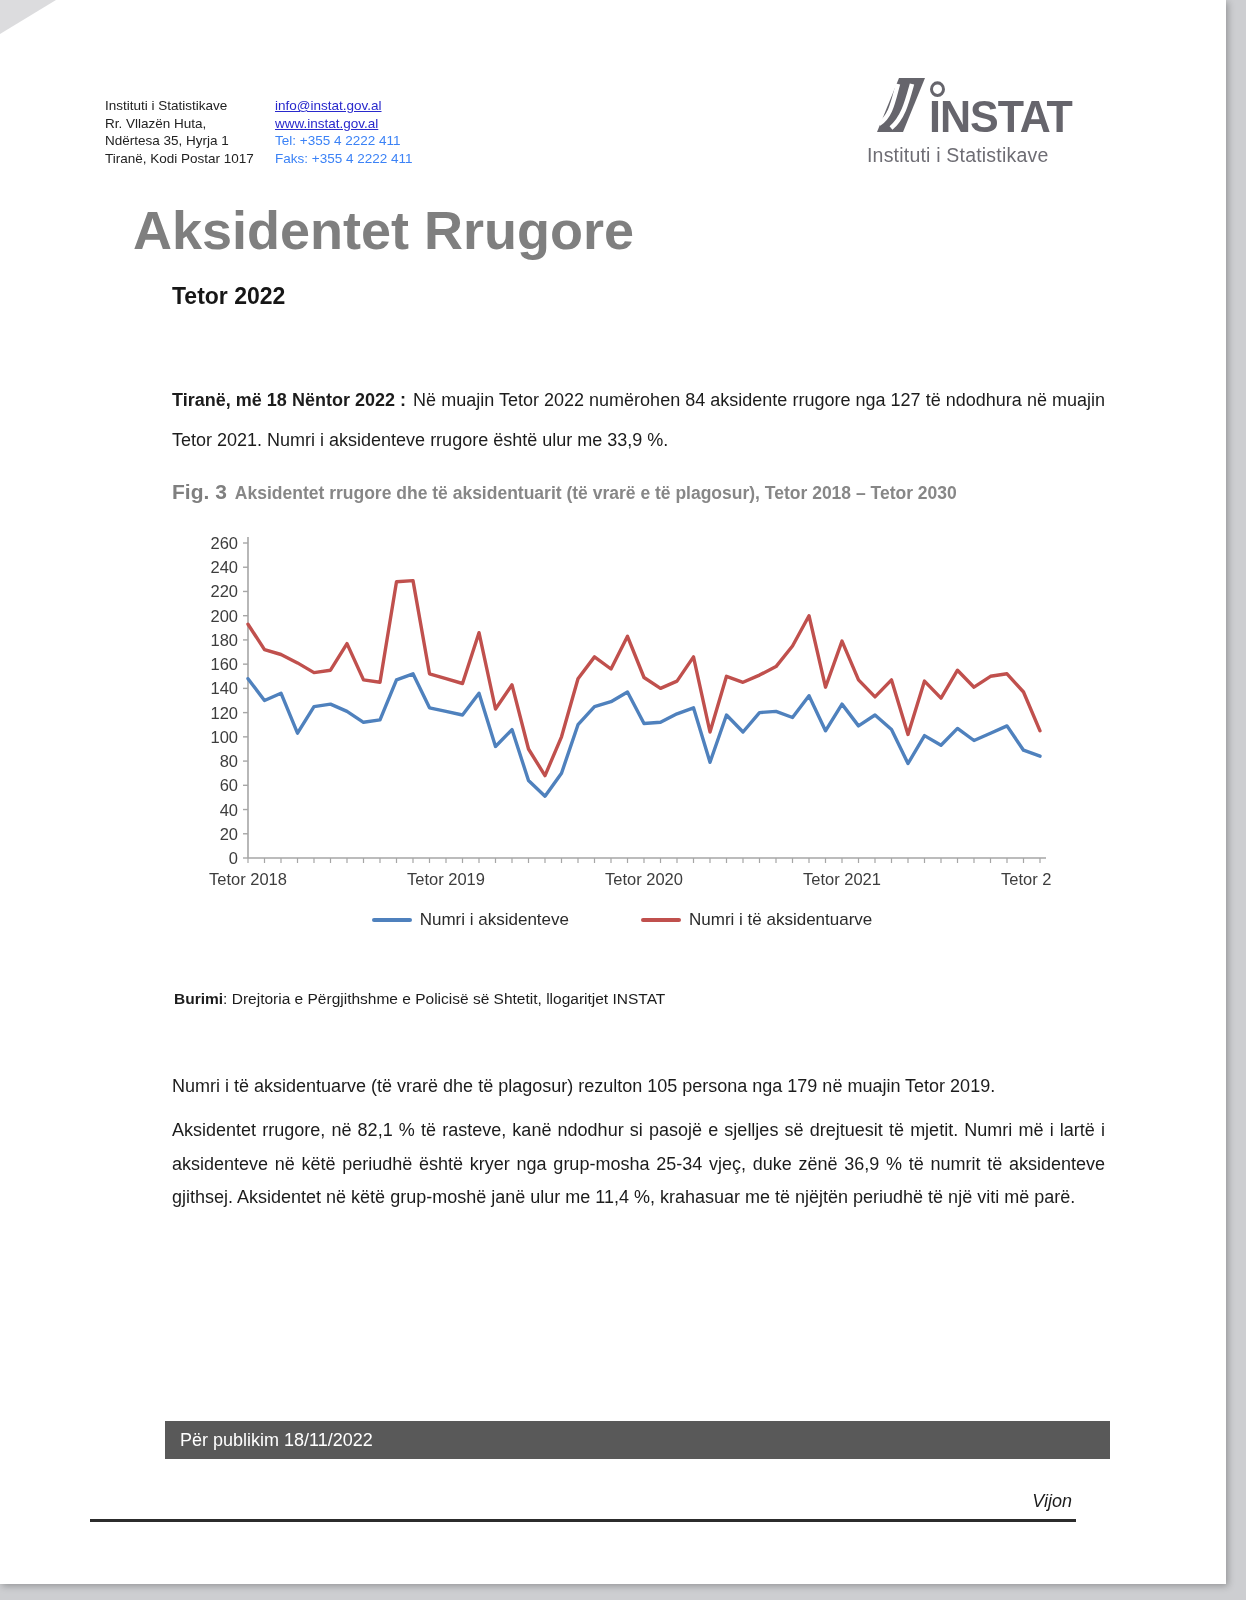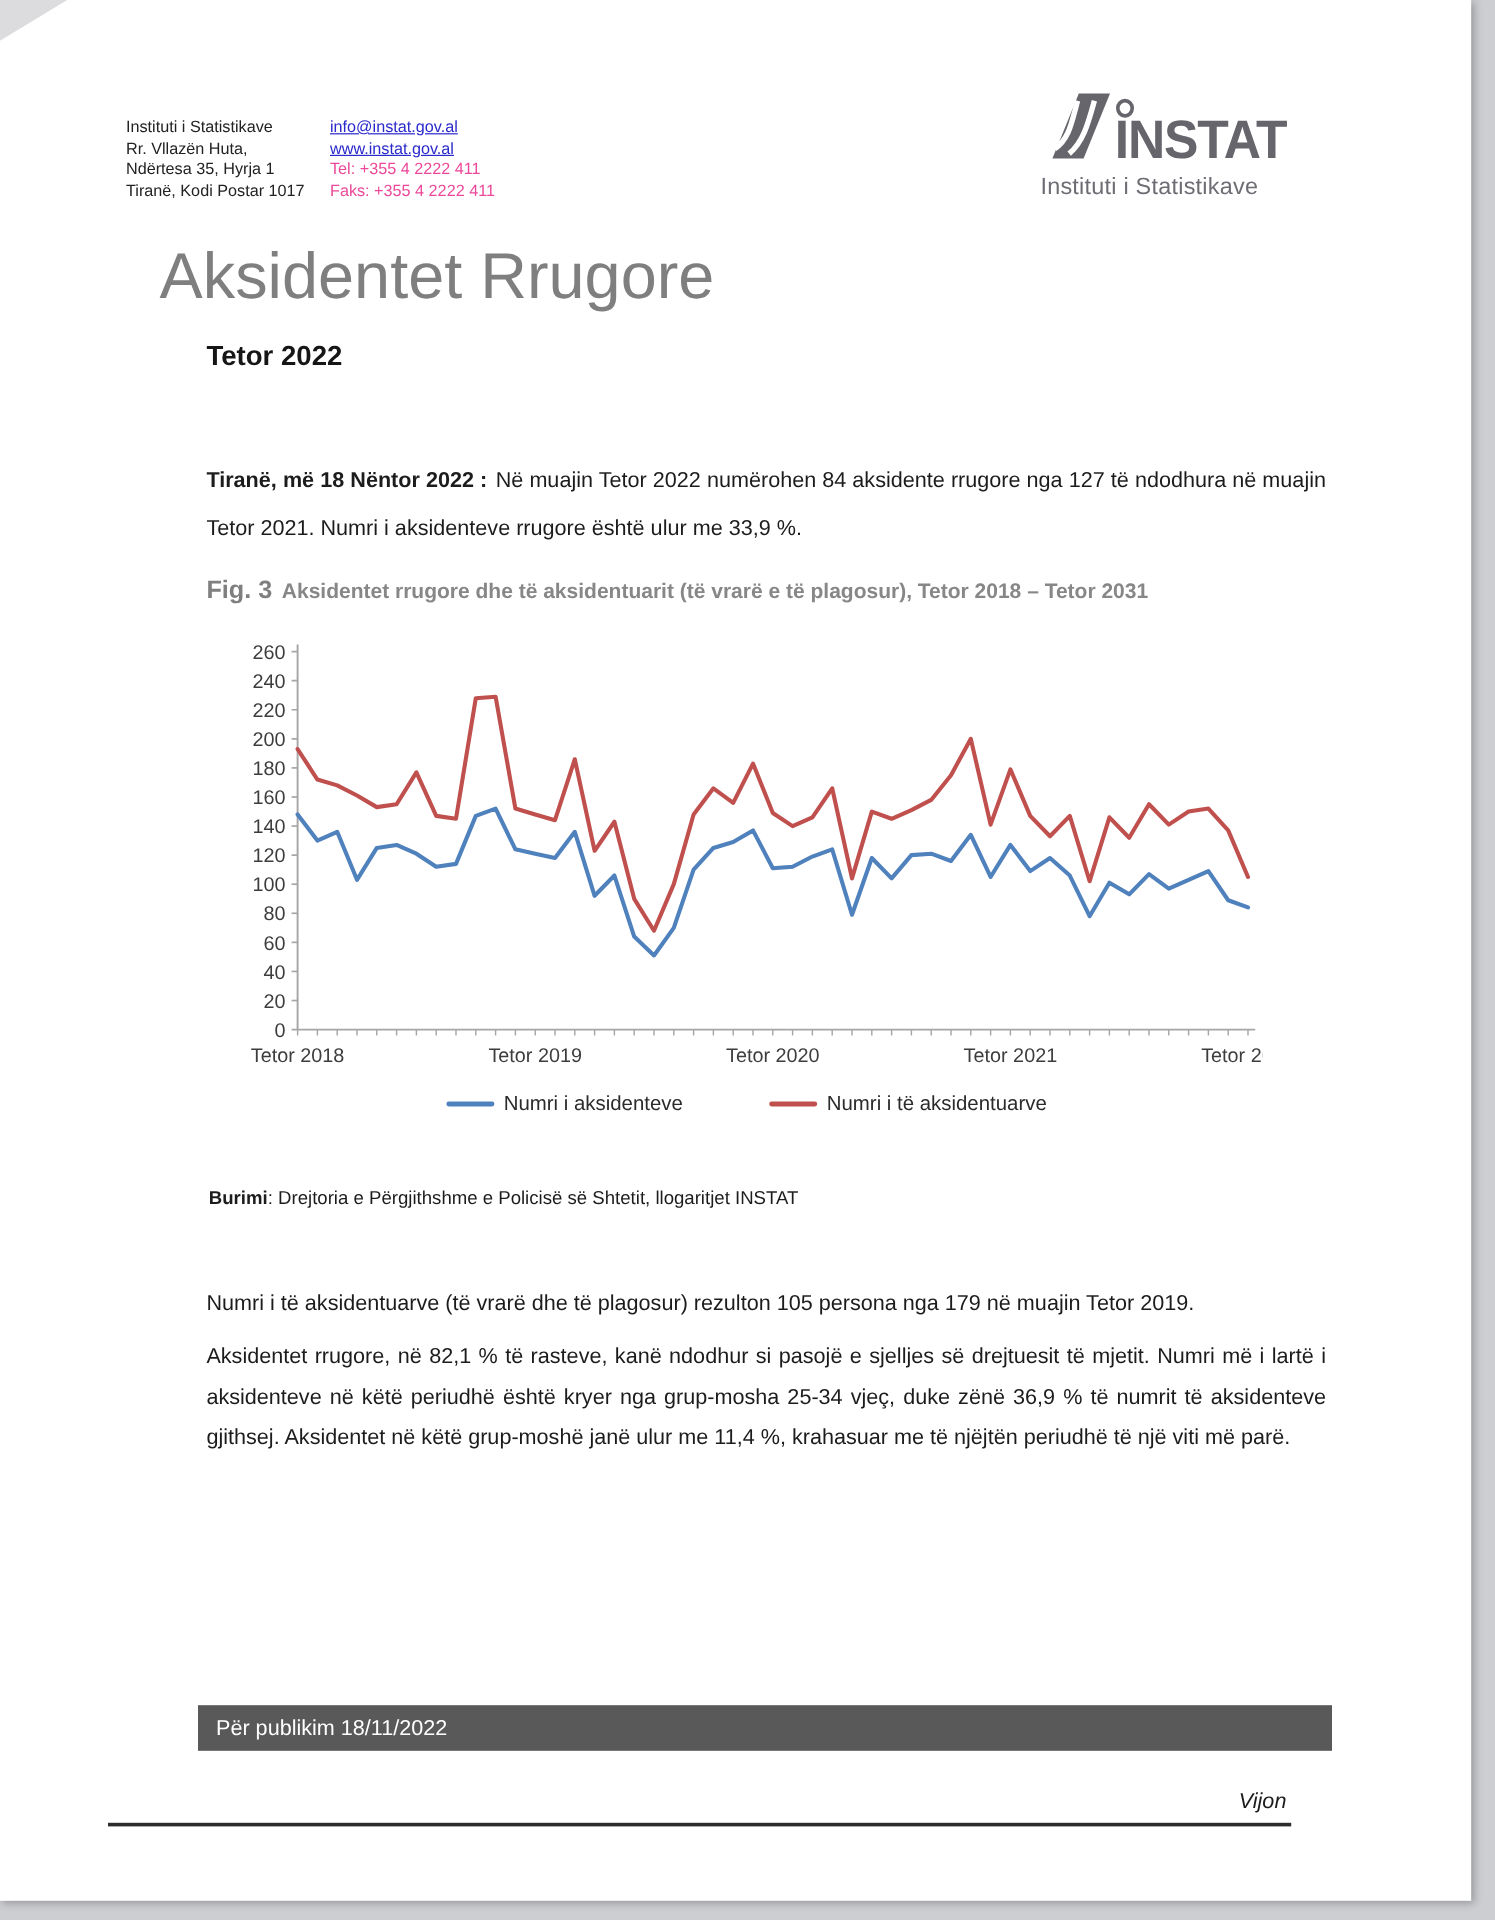--- a/index.html
+++ b/index.html
@@ -18,28 +18,28 @@
   #corner-curl{
     position:absolute;left:0;top:0;width:0;height:0;
     border-top:34px solid #d3d3d6;
     border-right:56px solid transparent;
     opacity:.8;
   }
   
   #addr{position:absolute;left:105px;top:97px;font-size:13.5px;line-height:17.5px;color:#222;}
   #contact{position:absolute;left:275px;top:97px;font-size:13.5px;line-height:17.5px;}
   #contact a{color:#2929cc;text-decoration:underline;display:block;}
-  #contact .plain{color:#ec4899;display:block;}
+  #contact .plain{color:#3b82f6;display:block;}
   #logo{position:absolute;left:867px;top:74px;width:200px;}
   #logo-row{display:flex;align-items:flex-end;text-align:center;}
   #logo-word{font-size:43px;font-weight:800;color:#66656c;letter-spacing:-1px;line-height:1;position:relative;transform:scaleY(1.05);}
   #logo-ring{position:absolute;left:1px;top:-12px;width:9px;height:9px;border:3px solid #66656c;border-radius:50%;background:#fff;}
   #logo-sub{font-size:19.5px;color:#6e6d74;margin-top:6px;letter-spacing:.2px;}
   
-  #page-title{position:absolute;left:133px;top:201px;font-size:54px;font-weight:400;color:#7f7f7f;letter-spacing:0px;line-height:1.1;}
+  #page-title{position:absolute;left:133px;top:201px;font-size:54px;font-weight:700;color:#7f7f7f;letter-spacing:0px;line-height:1.1;}
   #page-subtitle{position:absolute;left:172px;top:283px;font-size:23px;font-weight:800;color:#161616;}
   
   .para{position:absolute;left:172px;width:933px;font-size:18px;text-align:justify;color:#1c1c1c;}
   #para-intro{top:362px;line-height:40px;}
   #para-intro .lead{font-weight:800;margin-right:7px;}
   #fig-caption{position:absolute;left:172px;top:480px;color:#878787;font-weight:800;font-size:17.5px;}
   #fig-caption .fig-label{font-size:21px;color:#7f7f7f;margin-right:8px;}
   
   #chart-wrap{position:absolute;left:192px;top:533px;width:870px;height:420px;}
   #chart{position:absolute;left:0;top:0;}
@@ -95,21 +95,21 @@
       </span>
     </div>
     <div id="logo-sub">Instituti i Statistikave</div>
   </div>
 
   <div id="page-title">Aksidentet Rrugore</div>
   <div id="page-subtitle">Tetor 2022</div>
 
   <p class="para" id="para-intro"><span class="lead">Tiranë, më 18 Nëntor 2022 :</span><span>Në muajin Tetor 2022 numërohen 84 aksidente rrugore nga 127 të ndodhura në muajin Tetor 2021. Numri i aksidenteve rrugore është ulur me 33,9 %.</span></p>
 
-  <div id="fig-caption"><span class="fig-label">Fig. 3</span><span>Aksidentet rrugore dhe të aksidentuarit (të vrarë e të plagosur), Tetor 2018 – Tetor 2031</span></div>
+  <div id="fig-caption"><span class="fig-label">Fig. 3</span><span>Aksidentet rrugore dhe të aksidentuarit (të vrarë e të plagosur), Tetor 2018 – Tetor 2030</span></div>
 
   <div id="chart-wrap">
     <svg id="chart" width="860" height="368">
         <line x1="56" y1="4" x2="56" y2="325" stroke="#a6a6a6" stroke-width="1.6"></line>
         <line x1="51" y1="325" x2="56" y2="325" stroke="#a6a6a6" stroke-width="1.4"></line>
         <text x="46" y="331" text-anchor="end" class="ytick">0</text>
         <line x1="51" y1="300.7692307692308" x2="56" y2="300.7692307692308" stroke="#a6a6a6" stroke-width="1.4"></line>
         <text x="46" y="306.7692307692308" text-anchor="end" class="ytick">20</text>
         <line x1="51" y1="276.53846153846155" x2="56" y2="276.53846153846155" stroke="#a6a6a6" stroke-width="1.4"></line>
         <text x="46" y="282.53846153846155" text-anchor="end" class="ytick">40</text>

